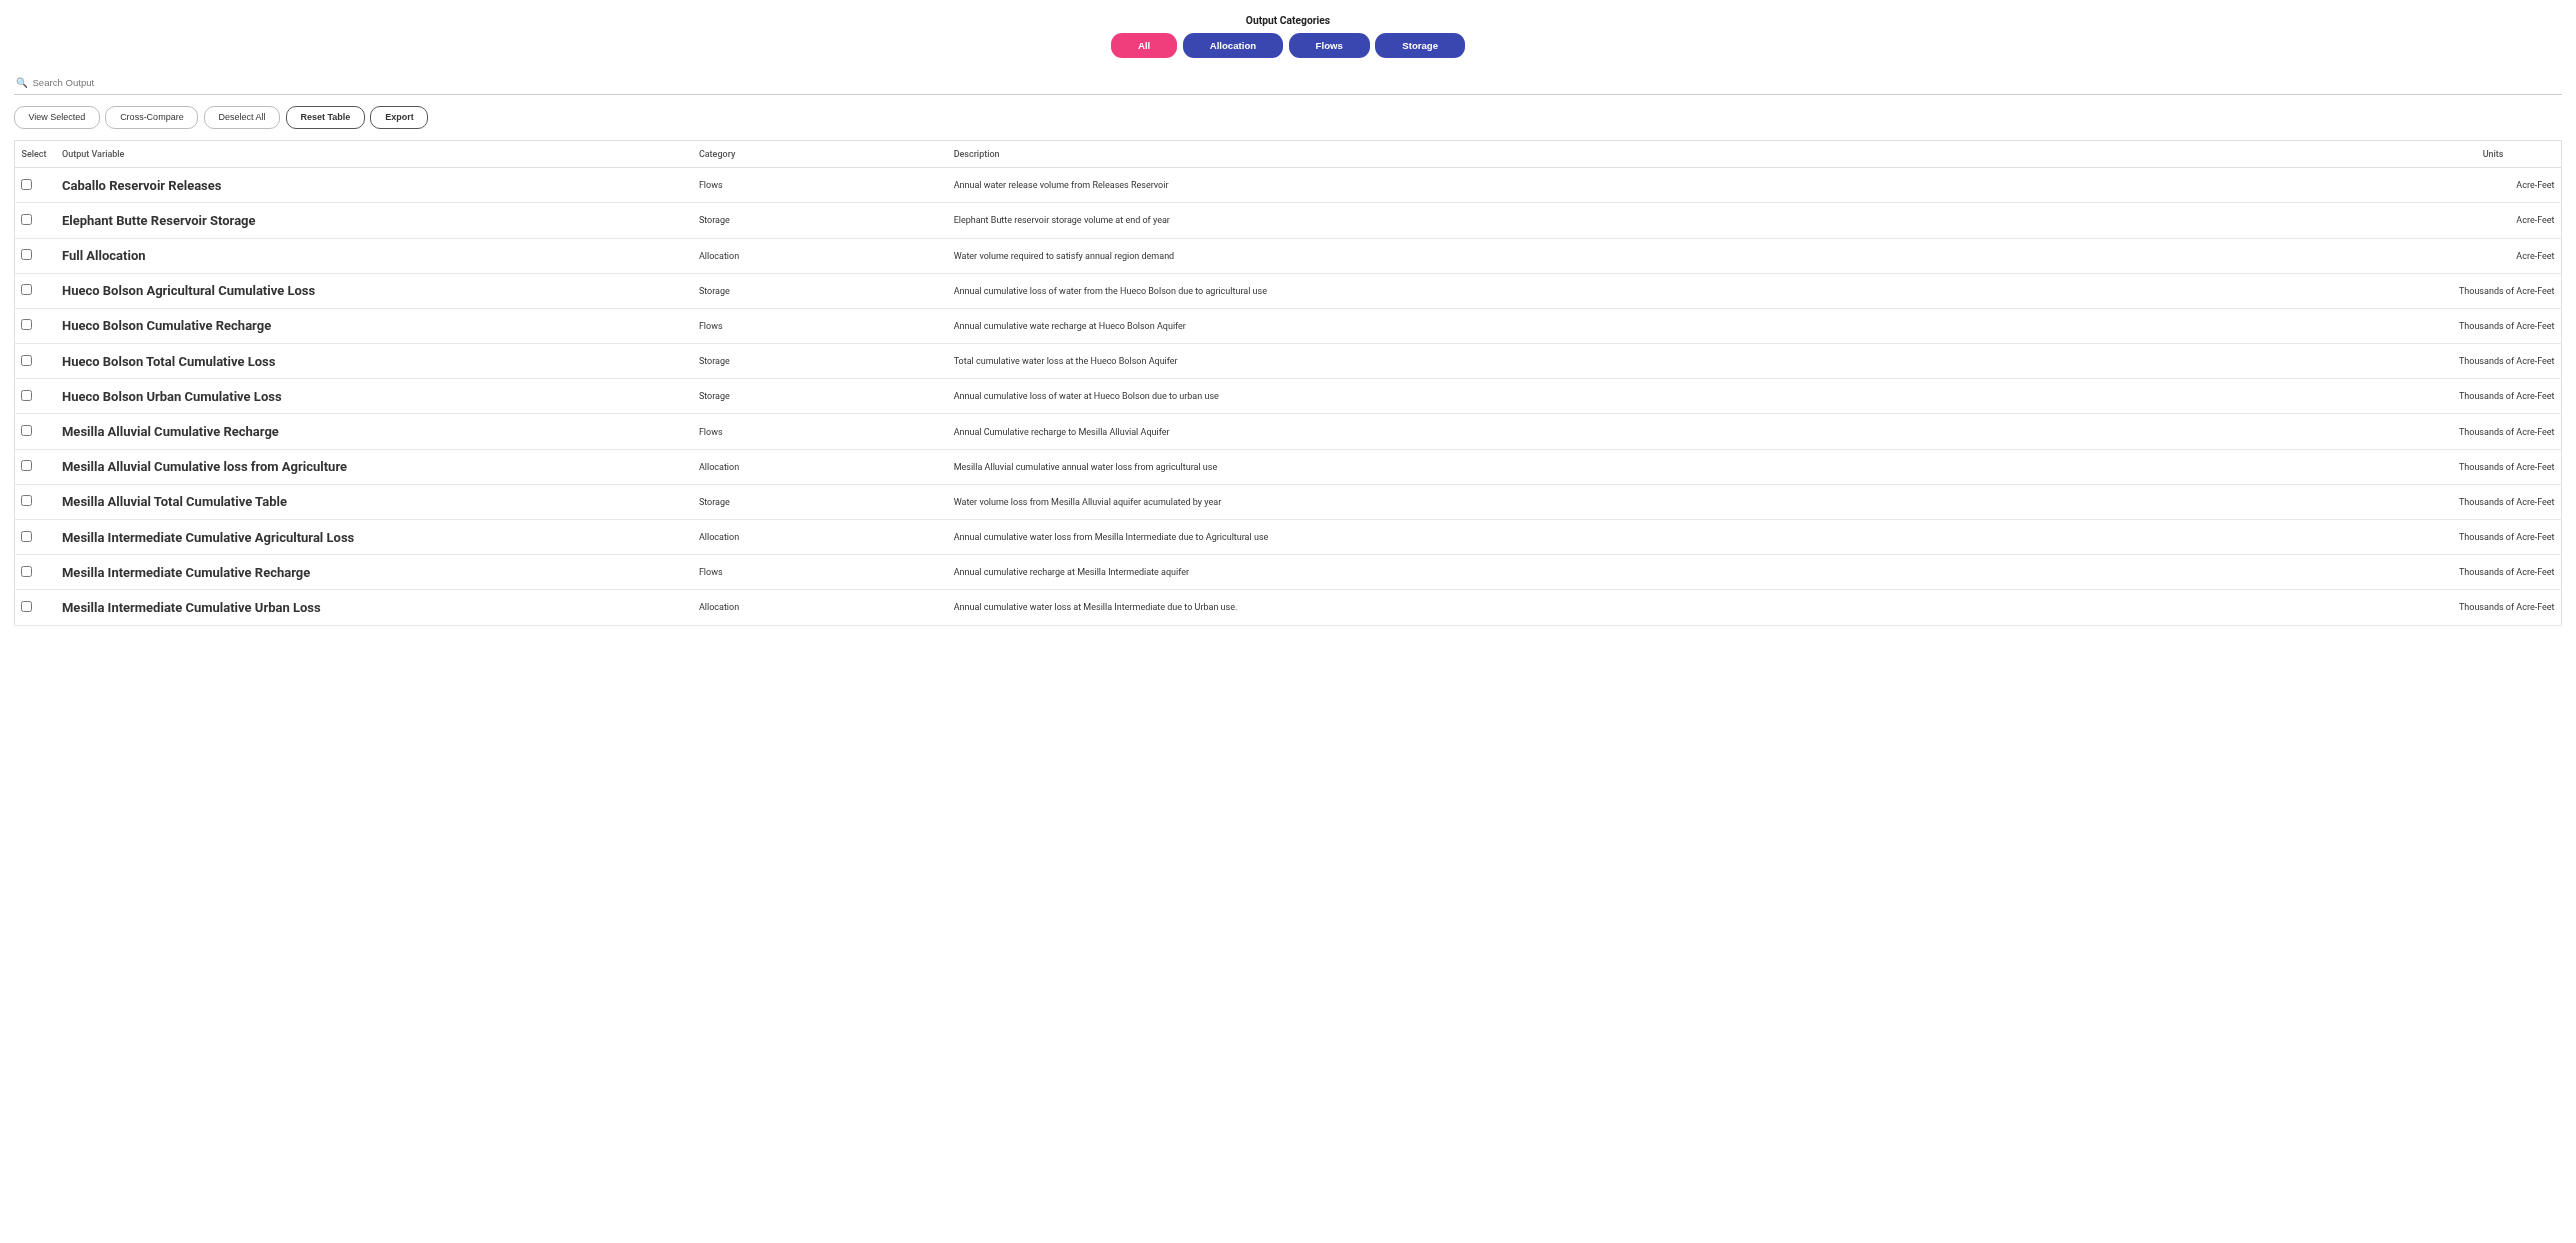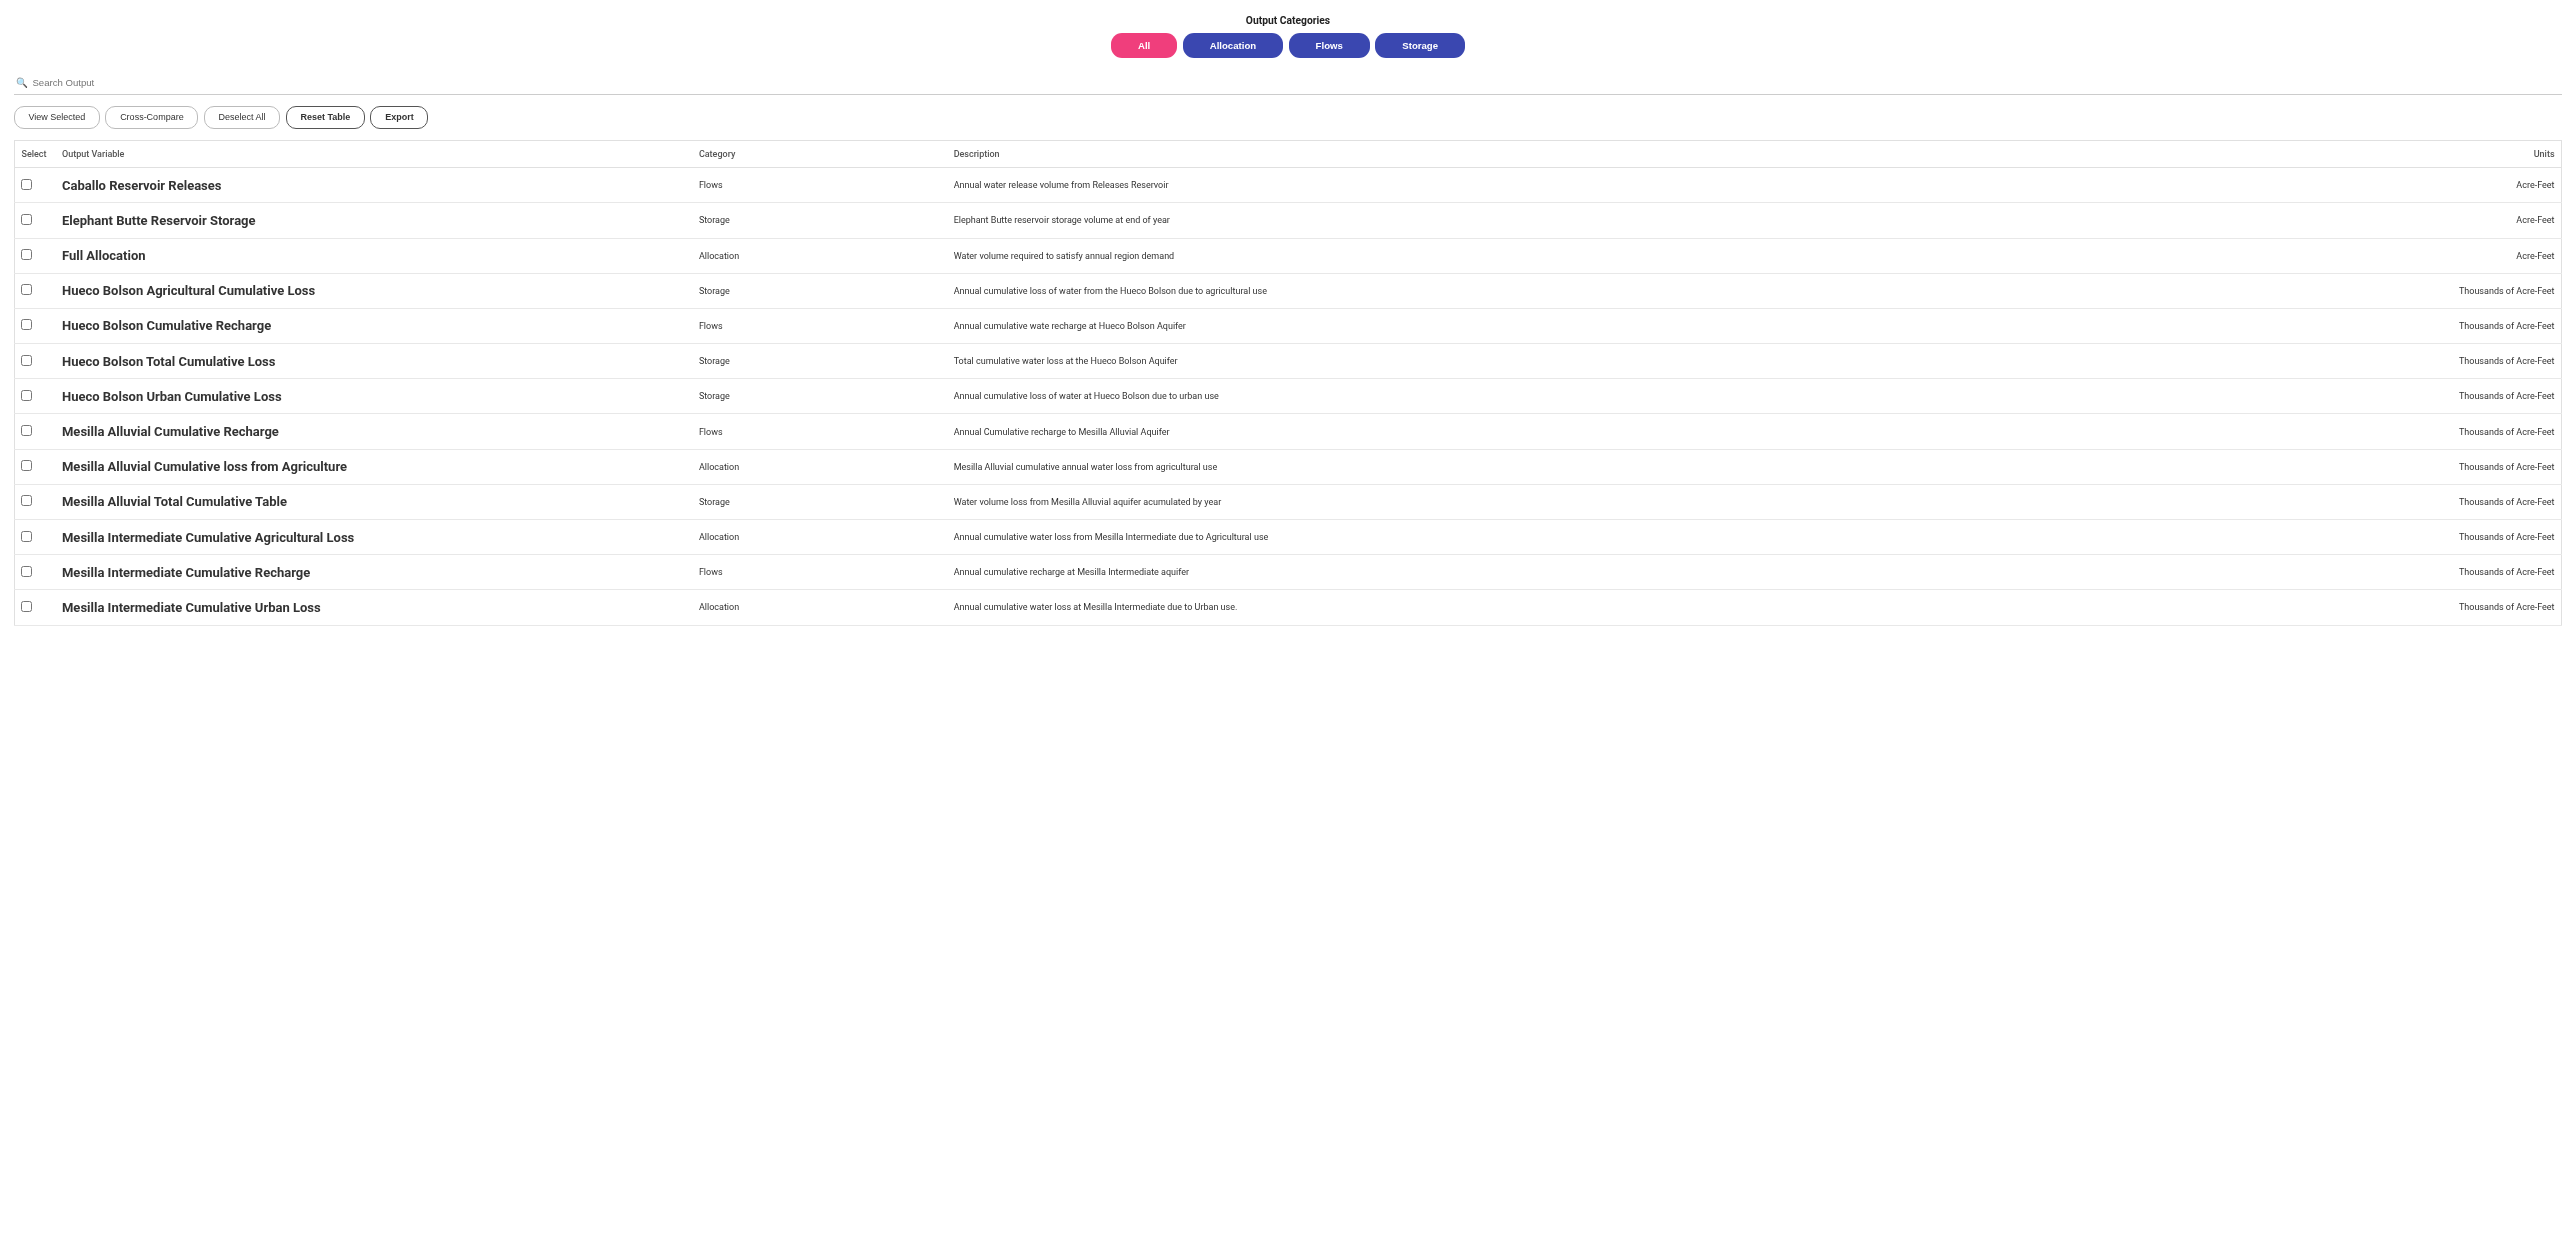--- a/index.html
+++ b/index.html
@@ -150,21 +150,21 @@
     }
 
     .row-checkbox {
       width: 11px;
       height: 11px;
       cursor: pointer;
       accent-color: #3a47b0;
     }
 
     thead th.col-units {
-      text-align: right;
+      text-align: center;
     }
   </style>
 </head>
 <body>
 
 <div class="page-container">
 
   <div class="output-categories">
     <div class="output-categories-title">Output Categories</div>
     <div class="category-buttons">

